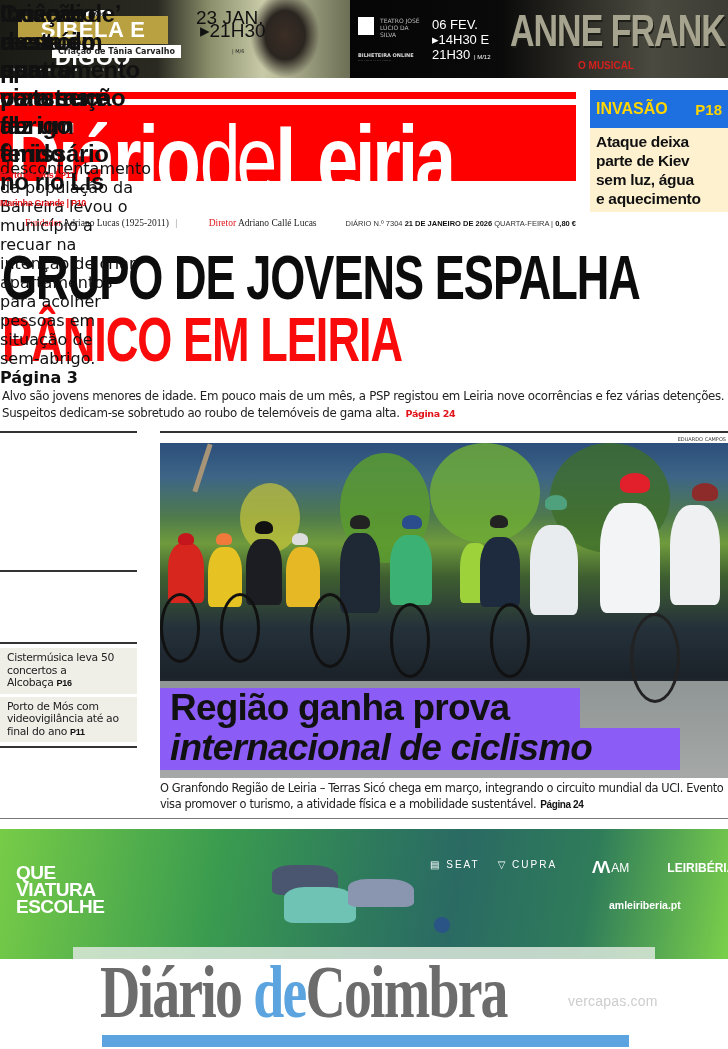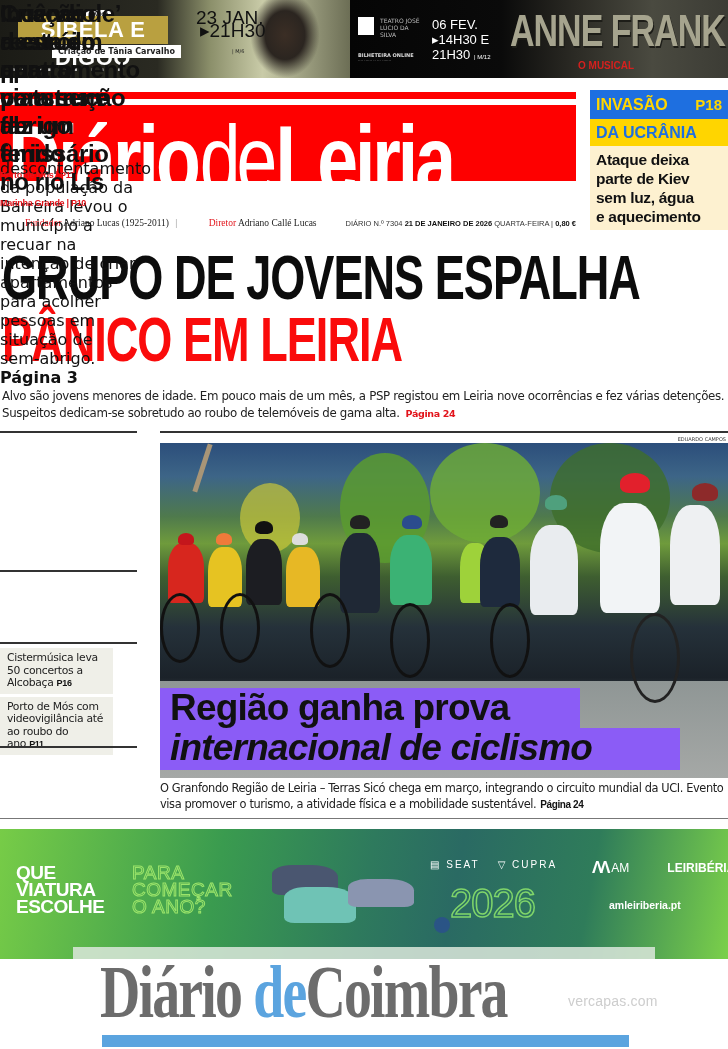--- a/index.html
+++ b/index.html
@@ -42,21 +42,21 @@
 
     .credits { position: absolute; left: 0; top: 216px; width: 576px; height: 14px; font-size: 9.5px; display: flex; justify-content: space-between; align-items: center; }
     .credits .left { font-family: "Liberation Serif", serif; color: #222; }
     .credits .left .red { color: #e2141b; padding-left: 25px; }
     .credits .left .sep { color: #888; padding: 0 4px; }
     .credits .right { font-family: "Liberation Sans", sans-serif; font-size: 7.5px; color: #333; }
     .credits .right b { font-weight: bold; color: #111; }
 
     
     .ukr { position: absolute; left: 590px; top: 90px; width: 138px; height: 140px; }
-    .ukr .row1 { height: 29px; background: #1e6fe0; display: flex; justify-content: space-between; align-items: center; padding: 0 6px; }
+    .ukr .row1 { height: 38px; background: #1e6fe0; display: flex; justify-content: space-between; align-items: center; padding: 0 6px; }
     .ukr .row1 .kicker { color: #ffd500; font-family: "Liberation Sans", sans-serif; font-weight: bold; font-size: 16px; }
     .ukr .row1 .page { color: #ffd500; font-family: Liberation Sans, sans-serif; font-weight: bold; font-size: 15px; }
     .ukr .row2 { height: 27px; background: #ffd500; padding: 0 6px; display: flex; align-items: center; }
     .ukr .row2 span { color: #1e6fe0; font-family: "Liberation Sans", sans-serif; font-weight: bold; font-size: 16px; }
     .ukr .body { background: #fdf1d0; padding: 4px 6px 6px 6px; height: 84px; }
     .ukr .body span { display: block; font-family: "Liberation Sans", sans-serif; font-weight: bold; font-size: 15.5px; line-height: 19px; color: #111; letter-spacing: -0.3px; }
 
     
     .lead-h1 { position: absolute; left: 2px; top: 246px; font-family: "Liberation Sans", sans-serif; font-weight: bold; white-space: nowrap;
       font-size: 46px; line-height: 46px; letter-spacing: -1px; transform: scale(0.98, 1.35); transform-origin: top left; }
@@ -64,21 +64,21 @@
     .lead-h1.l2 { top: 308px; color: #fa0b0b; }
     .lead-sum { position: absolute; left: 2px; top: 388px; width: 726px; font-family: "DejaVu Sans", sans-serif; font-size: 11.8px; line-height: 17px; color: #222; letter-spacing: -0.35px; }
     .lead-sum .pg { color: #e2141b; font-weight: bold; font-size: 9.5px; padding-left: 6px; }
 
     .rule { position: absolute; height: 1.5px; background: #333; }
 
     
     .lc { position: absolute; left: 0; width: 137px; }
     .lc h2 { font-family: "Liberation Sans", sans-serif; font-weight: bold; color: #111; letter-spacing: -0.4px; }
     .tag { display: block; margin-top: 2px; font-family: "Liberation Sans", sans-serif; font-weight: bold; font-size: 9px; color: #e2141b; letter-spacing: -0.3px; }
-    .briefs { position: absolute; left: 0; top: 648px; width: 113px; }
+    .briefs { position: absolute; left: 0; top: 648px; width: 137px; }
     .brief { background: #efefe8; padding: 4px 6px 4px 7px; margin-bottom: 3px; font-family: "DejaVu Sans", sans-serif; font-size: 10.8px; line-height: 12.5px; color: #222; letter-spacing: -0.3px; }
     .brief b { font-family: "Liberation Sans", sans-serif; font-size: 9px; color: #111; padding-left: 3px; }
 
     
     .credit-photo { position: absolute; right: 2px; top: 436px; font-size: 5px; color: #333; }
     .photo { position: absolute; left: 160px; top: 443px; width: 568px; height: 335px; overflow: hidden;
       background: linear-gradient(180deg, #2c4e7b 0%, #3d6587 10%, #4f7a4c 22%, #6f9b3c 30%, #3e5e30 40%, #25313a 55%, #1b2229 70%, #7b8285 88%, #9a9d9b 100%); }
     .photo .hill { position: absolute; left: 40px; top: 0; width: 5px; height: 50px; background: #a89577; transform: rotate(18deg); }
     .photo .tree { position: absolute; border-radius: 50%; }
     .photo .rider { position: absolute; border-radius: 40% 40% 10% 10%; }
@@ -165,23 +165,20 @@
     <span>QUARTA-FEIRA |</span>
     <b>0,80 €</b>
   </div>
 </div>
 
 <div class="ukr">
   <div class="row1">
     <span class="kicker">INVASÃO</span>
     <span class="page">P18</span>
   </div>
-  <div class="row2">
-      <span>DA UCRÂNIA</span>
-    </div>
   <div class="body">
     <span>Ataque deixa</span>
     <span>parte de Kiev</span>
     <span>sem luz, água</span>
     <span>e aquecimento</span>
   </div>
 </div>
 
 <div class="lead-h1 l1">GRUPO DE JOVENS ESPALHA</div>
 <div class="lead-h1 l2">PÂNICO EM LEIRIA</div>
@@ -197,21 +194,21 @@
   <p><span>O descontentamento da população da Barreira levou o município a recuar na intenção de criar apartamentos para acolher pessoas em situação de sem-abrigo.</span> <b>Página 3</b></p>
 </div>
 <div class="rule" style="left:0;top:570px;width:137px;"></div>
 <div class="lc story2">
   <h2>Incêndio destrói quatro viaturas e faz um ferido</h2>
   <span class="tag">Porto de Mós | P11</span>
 </div>
 <div class="rule" style="left:0;top:642px;width:137px;"></div>
 <div class="briefs">
   <div class="brief"><span>Cistermúsica leva 50 concertos a Alcobaça</span><b>P16</b></div>
-  <div class="brief"><span>Porto de Mós com videovigilância até ao roubo do ano</span><b>P11</b></div>
+  <div class="brief"><span>Porto de Mós com videovigilância até ao final do ano</span><b>P11</b></div>
 </div>
 <div class="rule" style="left:0;top:746px;width:137px;"></div>
 <div class="lc story3">
   <h2>‘Luz verde’ a estudo para construção de emissário no rio Lis</h2>
   <span class="tag">Marinha Grande | P10</span>
 </div>
 
 <span class="credit-photo">EDUARDO CAMPOS</span>
 <div class="photo">
   <div class="hill"></div>
@@ -255,34 +252,28 @@
   <span>O Granfondo Região de Leiria – Terras Sicó chega em março, integrando o circuito mundial da UCI. Evento visa promover o turismo, a atividade física e a mobilidade sustentável.</span><b>Página 24</b>
 </div>
 <div class="rule" style="left:0;top:818px;width:728px;height:1px;background:#777;"></div>
 
 <div class="car-ad">
   <div class="q">
     <div>QUE</div>
     <div>VIATURA</div>
     <div>ESCOLHE</div>
   </div>
-  <div class="q2">
-    <div>PARA</div>
-    <div>COMEÇAR</div>
-    <div>O ANO?</div>
-  </div>
   <div class="car" style="left:272px;top:36px;width:66px;height:30px;background:#4a5670"></div>
   <div class="car" style="left:284px;top:58px;width:72px;height:36px;background:#6fc3b5"></div>
   <div class="car" style="left:348px;top:50px;width:66px;height:28px;background:#8a95b0"></div>
   <div class="brands">
     <span>▤ <span>SEAT</span></span>
     <span>▽ <span>CUPRA</span></span>
   </div>
   <div class="dot"></div>
-  <div class="year">2026</div>
   <div class="dealer">
     <span class="mark">ΛΛ</span>
     <span><span>AM</span><b>LEIRIBÉRIA</b></span>
   </div>
   <div class="url">amleiriberia.pt</div>
   <div class="lightbar"></div>
 </div>
 
 <div class="coimbra">
   <span>Diário</span> <span class="de">de</span><span>Coimbra</span>

